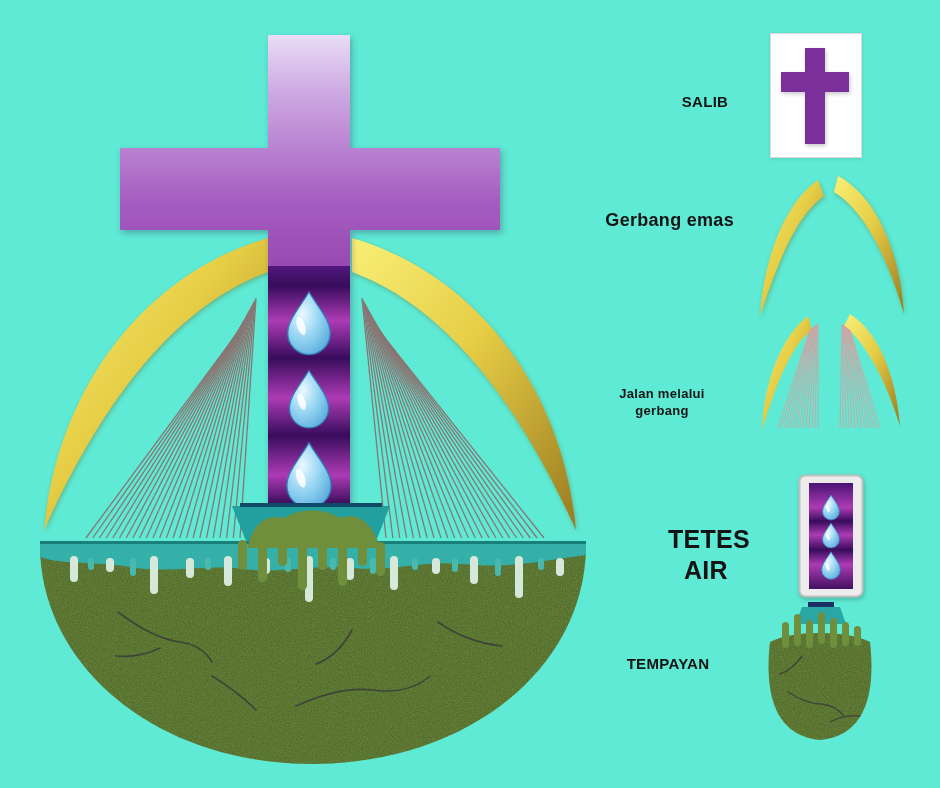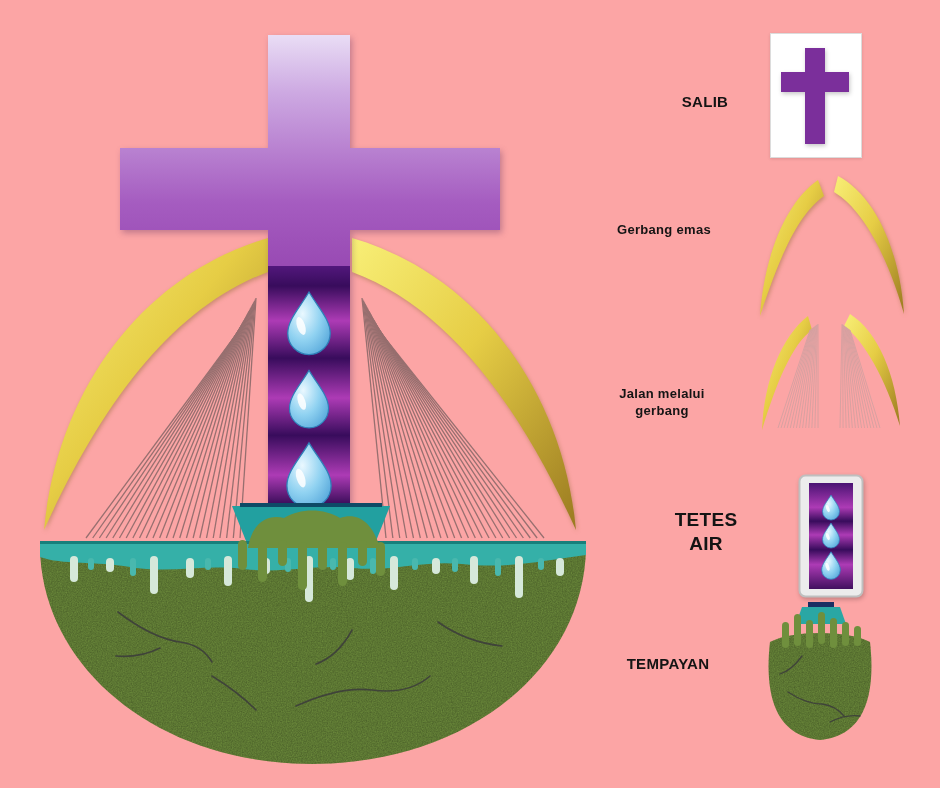--- a/index.html
+++ b/index.html
@@ -1,28 +1,28 @@
 <!DOCTYPE html>
 <html><head>
 <meta charset="utf-8">
 <style>
   html,body{margin:0;padding:0;background:#ffffff;}
   .canvas{
-    position:relative;width:940px;height:788px;background:#fca5a5;
+    position:relative;width:940px;height:788px;background:#5eead4;
     overflow:hidden;font-family:"Liberation Sans",sans-serif;color:#111;
   }
   .abs{position:absolute;}
   .legend-label{
     position:absolute;text-align:center;font-weight:700;color:#141414;
     line-height:1.3;letter-spacing:.3px;
   }
   .lbl-salib{left:650px;top:92px;width:110px;font-size:15px;}
-  .lbl-gerbang{left:594px;top:222px;width:140px;font-size:13px;}
+  .lbl-gerbang{left:594px;top:209px;width:140px;font-size:18px;text-align:right;}
   .lbl-jalan{left:606px;top:340px;width:112px;font-size:13px;margin-top:46px;}
-  .lbl-tetes{left:668px;top:508px;width:76px;font-size:19px;line-height:1.25;}
+  .lbl-tetes{left:668px;top:524px;width:76px;font-size:25px;line-height:1.25;}
   .lbl-tempayan{left:596px;top:654px;width:144px;font-size:15px;}
   .salib-box{
     left:770px;top:33px;width:90px;height:123px;background:#ffffff;
     border:1px solid #dcdcdc;box-shadow:0 1px 3px rgba(0,0,0,.12);
   }
   .cross-group{filter:drop-shadow(2px 3px 3px rgba(60,20,80,.30));}
   .arc-group{filter:drop-shadow(1px 2px 2px rgba(110,85,10,.35));}
   .thumb-shadow{filter:drop-shadow(1px 2px 2px rgba(0,0,0,.22));}
 </style>
 </head>

